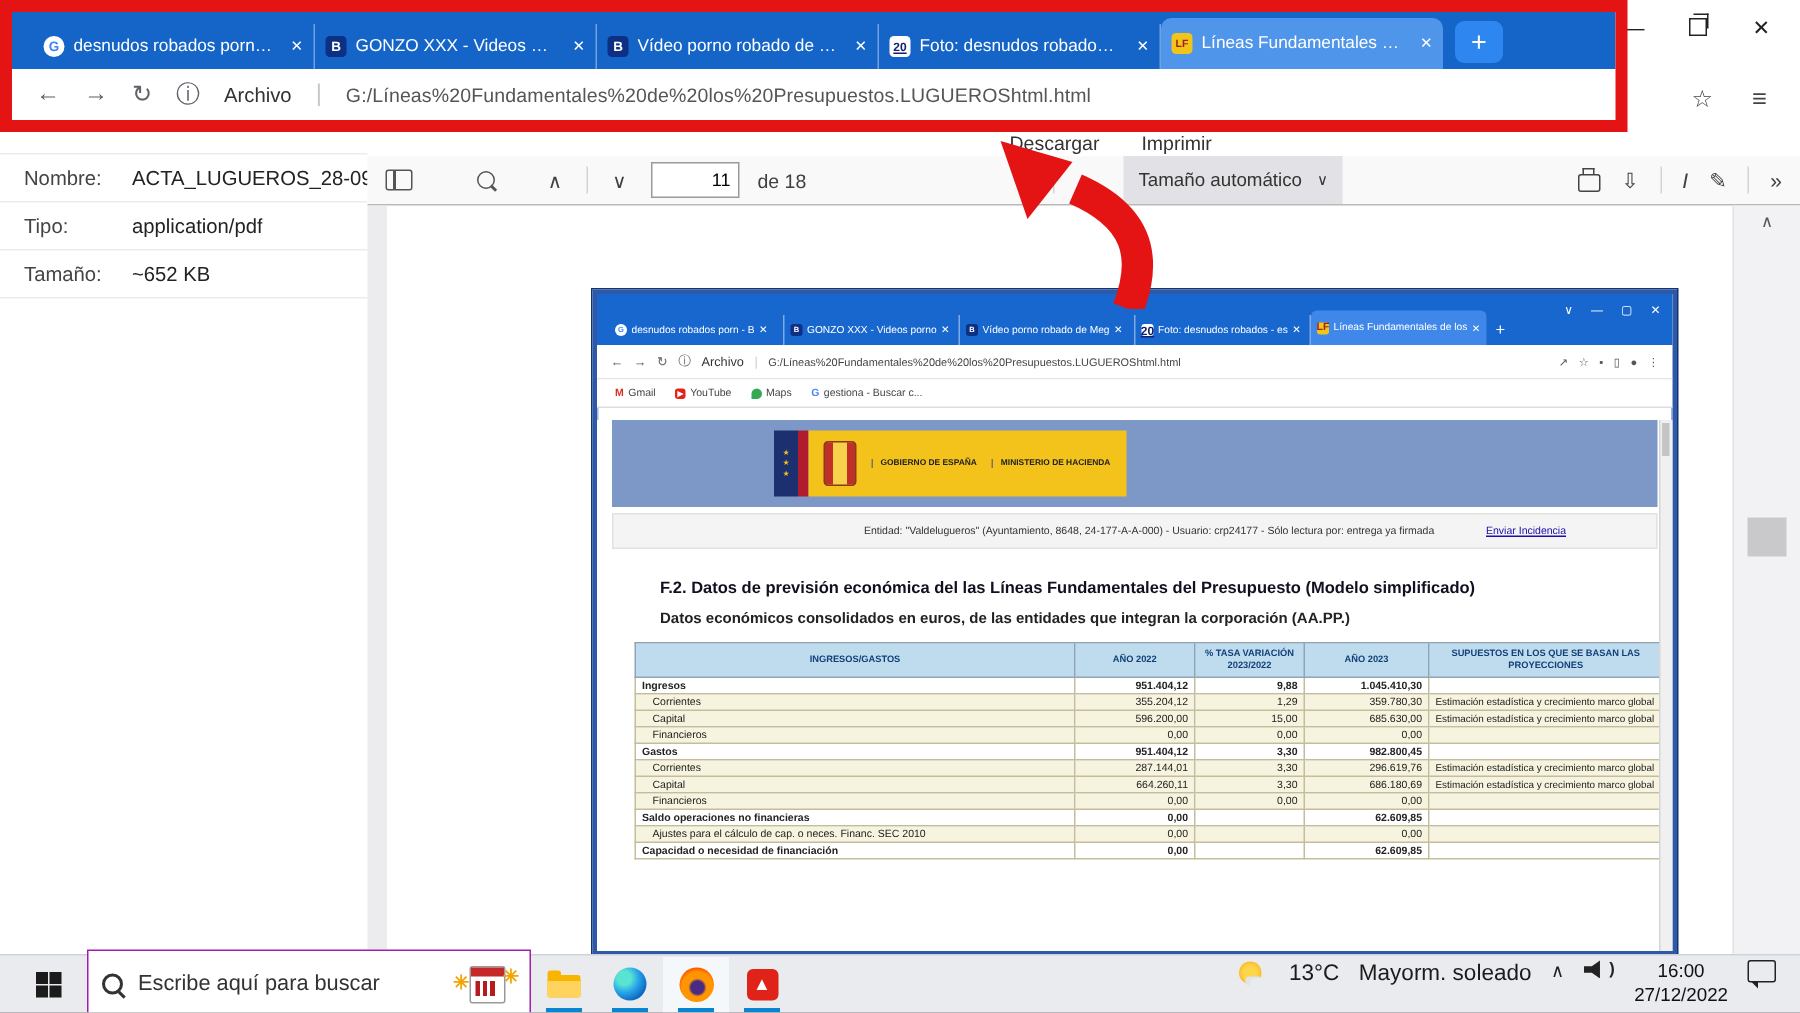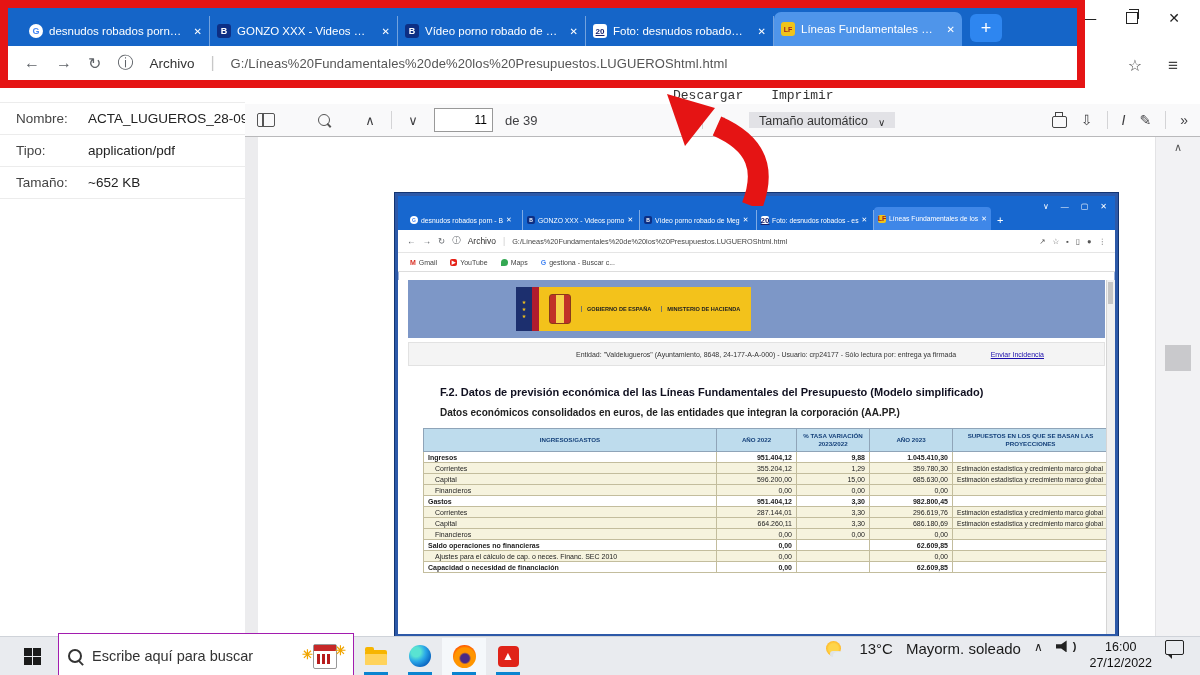--- a/index.html
+++ b/index.html
@@ -42,33 +42,33 @@
            box-sizing:border-box;z-index:60;pointer-events:none;}
   
   .infopanel{position:absolute;left:0;top:88px;width:295px;bottom:38px;background:#fff;
              border-right:1px solid #e0e0e0;font-size:13.5px;color:#333;box-sizing:border-box;}
   .inforow{display:flex;align-items:center;height:31px;padding-left:16px;border-bottom:1px solid #ececec;}
   .inforow:first-child{border-top:1px solid #ececec;margin-top:14px;}
   .inforow .lab{width:72px;color:#444;}
   .inforow .val{color:#222;white-space:nowrap;overflow:hidden;}
   
   .pdfarea{position:absolute;left:245px;top:88px;right:0;bottom:38px;background:#fff;}
-  .dlprint{position:absolute;left:428px;top:0px;font-size:13px;color:#333;display:flex;gap:28px;z-index:5;font-family:Liberation Mono, monospace;}
+  .dlprint{position:absolute;left:428px;top:0px;font-size:13px;color:#333;display:flex;gap:28px;z-index:5;}
   .pdftoolbar{position:absolute;left:0;top:16px;right:0;height:33px;background:#f9f9fa;
               border-bottom:1px solid #b9b9bb;display:flex;align-items:center;padding:0 12px;
               box-sizing:border-box;color:#3f3f42;font-size:13px;gap:12px;}
   .tool{display:flex;align-items:center;justify-content:center;min-width:18px;}
   .tdiv{width:1px;height:18px;background:#d4d4d6;}
   .icon-sidebar{width:16px;height:12px;border:1.5px solid #555;border-radius:2px;position:relative;}
   .icon-sidebar:after{content:"";position:absolute;left:4px;top:0;bottom:0;width:1.5px;background:#555;}
   .icon-mag{width:10px;height:10px;border:1.8px solid #555;border-radius:50%;position:relative;}
   .icon-mag:after{content:"";position:absolute;width:1.8px;height:5px;background:#555;transform:rotate(-45deg);left:9px;top:8px;}
   .pageinput{width:50px;height:20px;border:1px solid #999;background:#fff;font-size:12px;
              text-align:right;padding-right:5px;font-family:"Liberation Sans",sans-serif;}
-  .zoomdd{height:16px;background:#e2e2e6;display:flex;align-items:flex-end;gap:10px;padding:0 10px;
+  .zoomdd{height:32px;background:#e2e2e6;display:flex;align-items:center;gap:10px;padding:0 10px;
           font-size:12.5px;color:#333;margin-left:4px;}
   .pdficons{margin-left:auto;display:flex;align-items:center;gap:14px;}
   .icon-print{width:13px;height:10px;border:1.5px solid #444;border-radius:2px;position:relative;margin-top:3px;}
   .icon-print:before{content:"";position:absolute;left:2px;top:-5px;width:6px;height:3px;border:1.5px solid #444;border-bottom:none;}
   .gl{font-size:14px;color:#3f3f42;}
   .pdfscroll{position:absolute;right:0;top:49px;bottom:0;width:44px;background:#f2f2f4;border-left:1px solid #e3e3e5;}
   .pdfscroll .up{display:block;text-align:center;color:#555;font-size:11px;padding-top:4px;}
   .pdfscroll .thumb{position:absolute;left:9px;top:208px;width:26px;height:26px;background:#c9c9cc;}
   .canvasedge{position:absolute;left:0;top:49px;bottom:0;width:13px;background:#ececee;}
   
@@ -244,21 +244,21 @@
       <span class="tool">
           <span class="icon-sidebar"></span>
         </span>
       <span class="tool" style="margin-left:28px;">
           <span class="icon-mag"></span>
         </span>
       <span class="tool" style="margin-left:16px;">∧</span>
       <span class="tdiv"></span>
       <span class="tool">∨</span>
       <input class="pageinput" value="11" style="">
-      <span>de 39</span>
+      <span>de 18</span>
       <span style="flex:1"></span>
       <span class="tool">−</span>
       <span class="tdiv"></span>
       <span class="tool">+</span>
       <span class="zoomdd">
         <span>Tamaño automático</span>
         <span style="font-size:10px;">∨</span>
       </span>
       <span style="flex:1.2"></span>
       <span class="pdficons">

